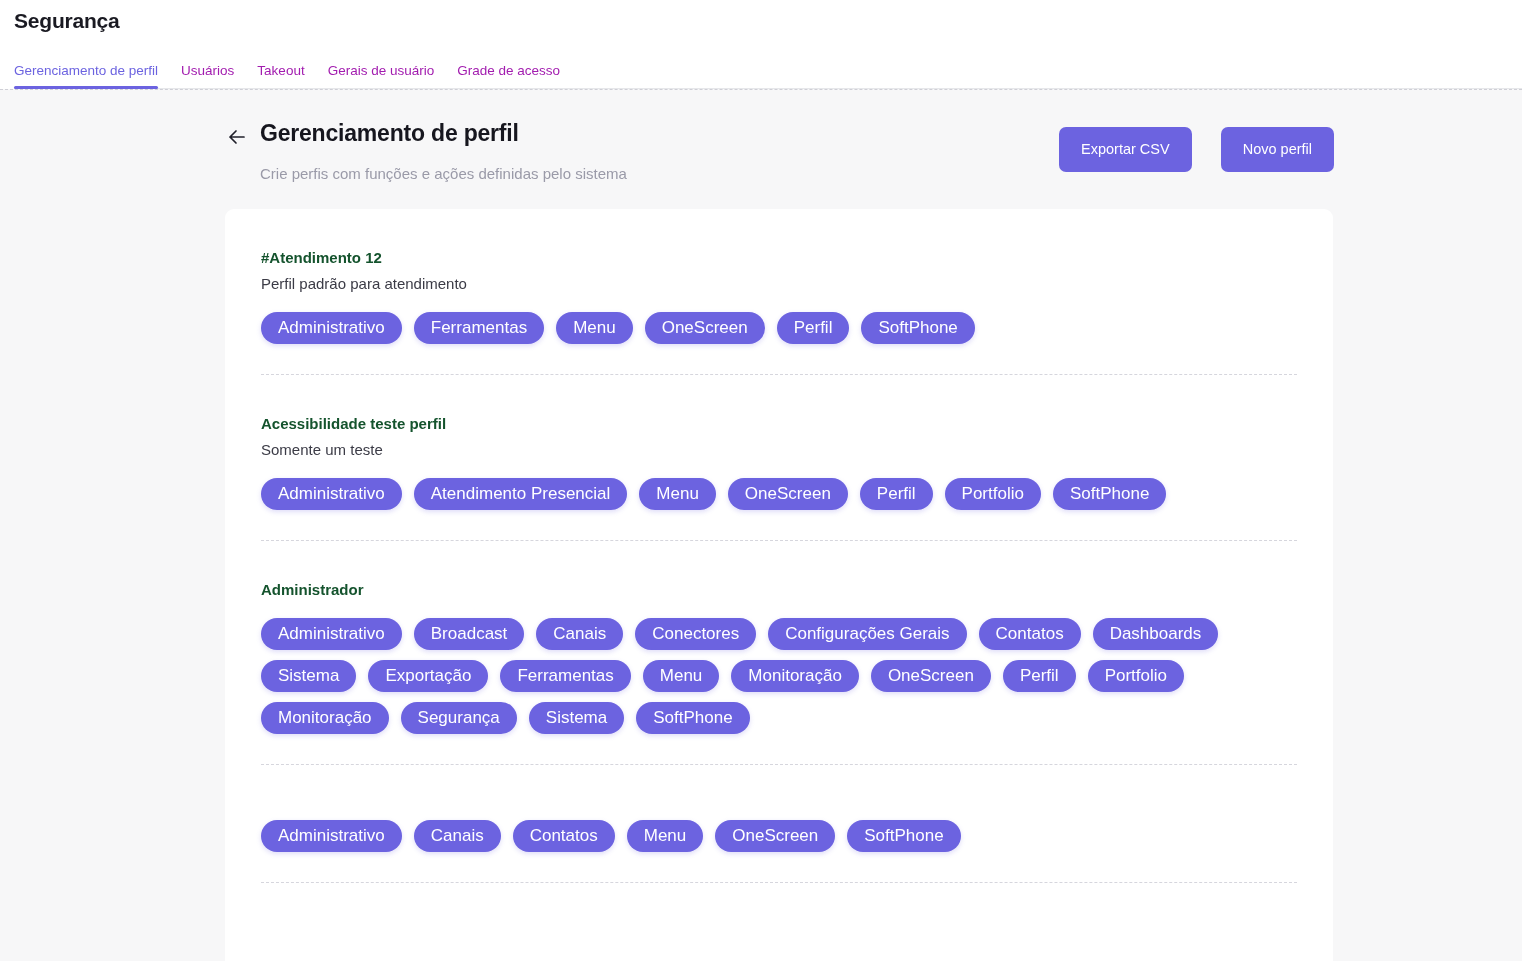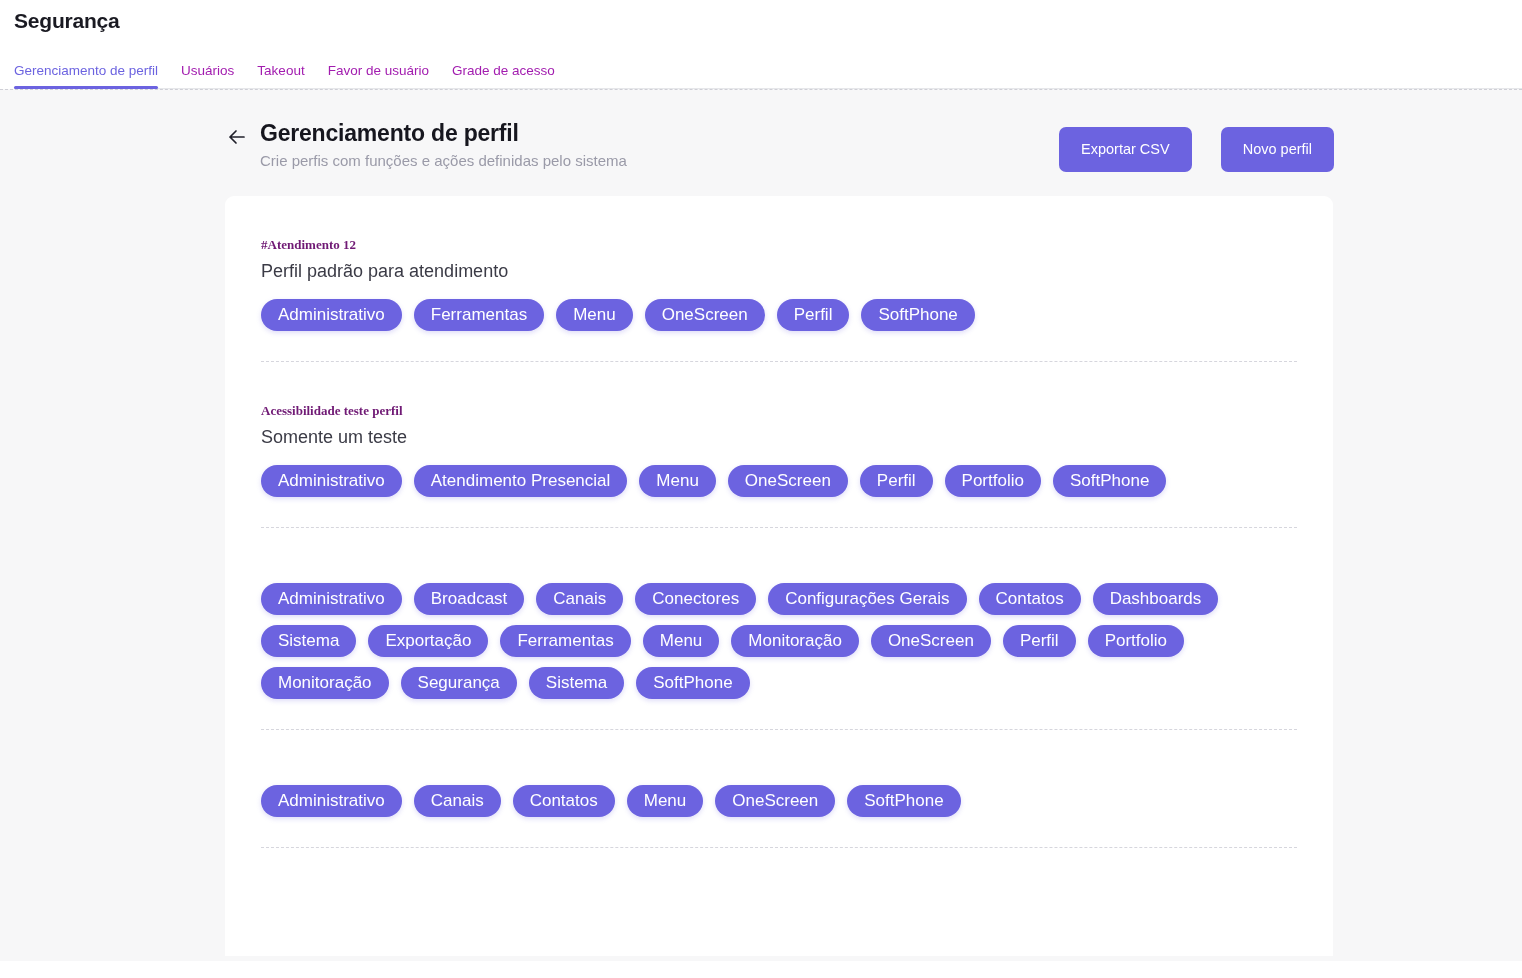--- a/index.html
+++ b/index.html
@@ -100,21 +100,21 @@
     font-size: 23px;
     font-weight: 600;
     color: #16161e;
     line-height: 30px;
     letter-spacing: -0.2px;
   }
   .page-subtitle {
     font-size: 15px;
     color: #9a9aa8;
     line-height: 22px;
-    margin-top: 2px;
+    margin-top: 15px;
   }
   .header-actions {
     display: flex;
     gap: 29px;
     padding-top: 9px;
   }
   .btn {
     background: #6c63e0;
     color: #ffffff;
     border: none;
@@ -135,28 +135,27 @@
     border-radius: 9px 9px 0 0;
     min-height: 760px;
     padding: 0 36px;
   }
   .profile {
     padding: 38px 0 30px 0;
     border-bottom: 1px dashed #d6d6dd;
   }
   .profile:last-child { border-bottom: 1px dashed #d6d6dd; }
   .profile-name {
-    font-size: 13px;
+    font-size: 15px;
     font-weight: 700;
-    color: #701a75;
+    color: #14532d;
     line-height: 22px;
-    font-family: Liberation Serif, serif;
   }
   .profile-desc {
-    font-size: 18px;
+    font-size: 15px;
     color: #3b3b46;
     line-height: 22px;
     margin-top: 4px;
   }
   .tag-row {
     display: flex;
     flex-wrap: wrap;
     gap: 10px 12px;
     margin-top: 17px;
   }
@@ -174,21 +173,21 @@
 </style>
 </head>
 <body>
 
 <div class="topbar">
   <div class="app-title">Segurança</div>
   <nav class="tabs" id="tab-bar">
       <button class="tab active">Gerenciamento de perfil</button>
       <button class="tab">Usuários</button>
       <button class="tab">Takeout</button>
-      <button class="tab">Favor de usuário</button>
+      <button class="tab">Gerais de usuário</button>
       <button class="tab">Grade de acesso</button>
     </nav>
 </div>
 
 <div class="page-wrap">
 
   <div class="page-header">
     <div class="page-header-left">
       <span class="back-arrow">
         <svg width="24" height="24" viewBox="0 0 24 24" fill="none" aria-hidden="true">
@@ -226,20 +225,21 @@
           <span class="tag">Administrativo</span>
           <span class="tag">Atendimento Presencial</span>
           <span class="tag">Menu</span>
           <span class="tag">OneScreen</span>
           <span class="tag">Perfil</span>
           <span class="tag">Portfolio</span>
           <span class="tag">SoftPhone</span>
         </div>
       </div>
       <div class="profile">
+        <div class="profile-name">Administrador</div>
         <div class="tag-row">
           <span class="tag">Administrativo</span>
           <span class="tag">Broadcast</span>
           <span class="tag">Canais</span>
           <span class="tag">Conectores</span>
           <span class="tag">Configurações Gerais</span>
           <span class="tag">Contatos</span>
           <span class="tag">Dashboards</span>
           <span class="tag">Sistema</span>
           <span class="tag">Exportação</span>

